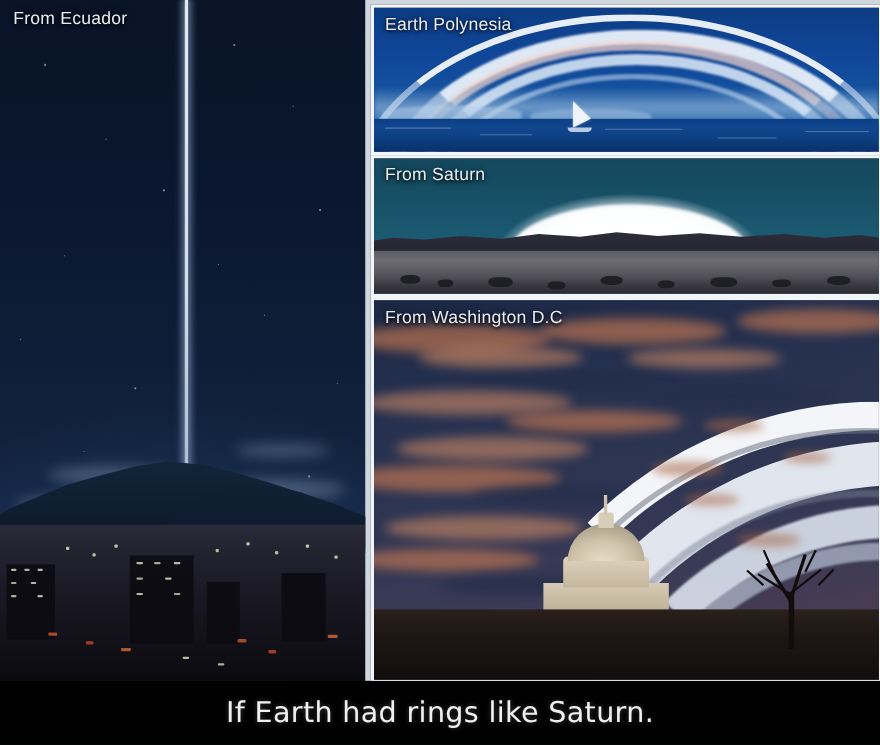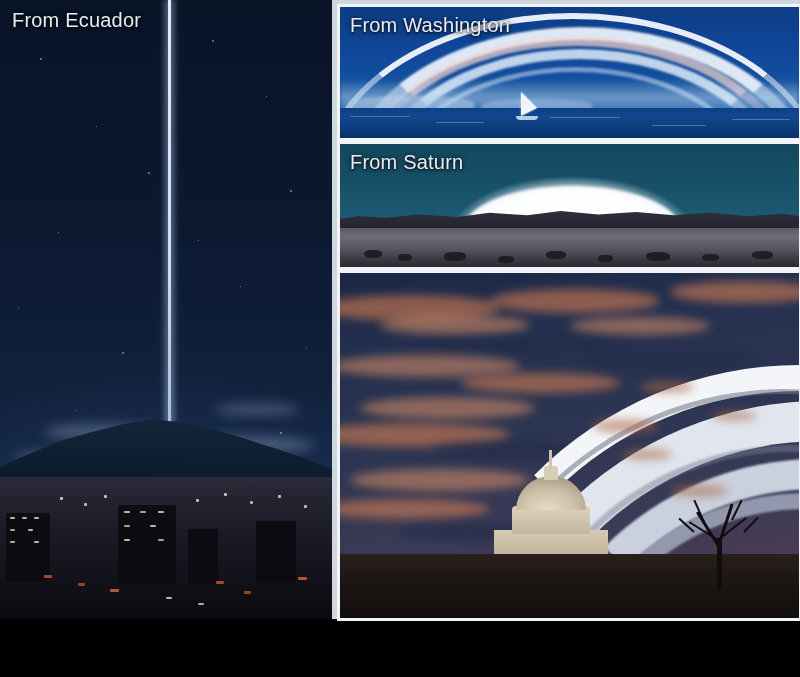--- a/index.html
+++ b/index.html
@@ -35,21 +35,21 @@
     position: absolute;
     overflow: hidden;
     background: #0a1526;
   }
 
   .panel-label {
     position: absolute;
     z-index: 40;
     color: #e9edf2;
     font-family: "Liberation Sans", sans-serif;
-    font-size: 20px;
+    font-size: 16px;
     font-weight: 400;
     letter-spacing: 0.2px;
     text-shadow: 0 1px 3px rgba(0,0,0,0.85), 0 0 6px rgba(0,0,0,0.6);
     white-space: nowrap;
   }
 
   
   #panel-ecuador {
     left: 0; top: 0;
     width: 332px; height: 619px;
@@ -549,21 +549,21 @@
         <div class="po-wave" style="left:10px;  top:8px;  width:60px;"></div>
         <div class="po-wave" style="left:96px;  top:14px; width:48px;"></div>
         <div class="po-wave" style="left:210px; top:9px;  width:70px;"></div>
         <div class="po-wave" style="left:312px; top:17px; width:54px;"></div>
         <div class="po-wave" style="left:392px; top:11px; width:58px;"></div>
       </div>
 
       <div id="po-boat-sail"></div>
       <div id="po-boat-hull"></div>
 
-      <div class="panel-label" style="left:10px; top:7px;">From Washington</div>
+      <div class="panel-label" style="left:10px; top:7px;">Earth Polynesia</div>
     </div>
 
     <div class="panel" id="panel-alaska">
       <div id="al-sky"></div>
       <div id="al-arc"></div>
       <div id="al-arc2"></div>
       <div id="al-ridge"></div>
       <div id="al-plain">
         <div class="al-rock" style="left:24px;  top:22px; width:18px;height:8px;"></div>
         <div class="al-rock" style="left:58px;  top:26px; width:14px;height:7px;"></div>
@@ -630,18 +630,22 @@
         <div class="branch" style="left:44px; bottom:50px; width:2px; height:34px; transform:rotate(-58deg);"></div>
         <div class="branch" style="left:44px; bottom:50px; width:2px; height:36px; transform:rotate(52deg);"></div>
         <div class="branch" style="left:30px; bottom:68px; width:2px; height:24px; transform:rotate(-24deg);"></div>
         <div class="branch" style="left:58px; bottom:70px; width:2px; height:22px; transform:rotate(26deg);"></div>
         <div class="branch" style="left:20px; bottom:58px; width:2px; height:20px; transform:rotate(-48deg);"></div>
         <div class="branch" style="left:70px; bottom:58px; width:2px; height:20px; transform:rotate(44deg);"></div>
       </div>
 
       <div id="dc-ground"></div>
 
+      <div class="panel-label" style="left:10px; top:8px;">From Washington D.C</div>
     </div>
 
   </div>
 
+  <div id="caption-bar">
+    <span id="caption-text">If Earth had rings like Saturn.</span>
+  </div>
 
 </div>
 
 </body></html>

